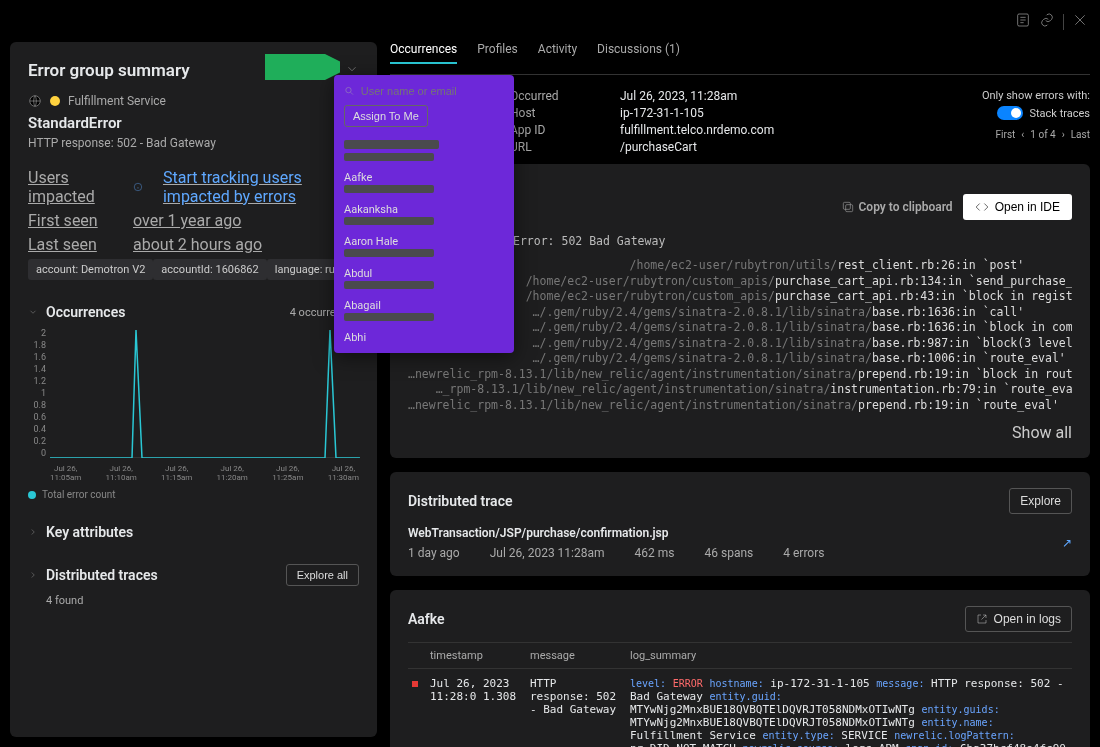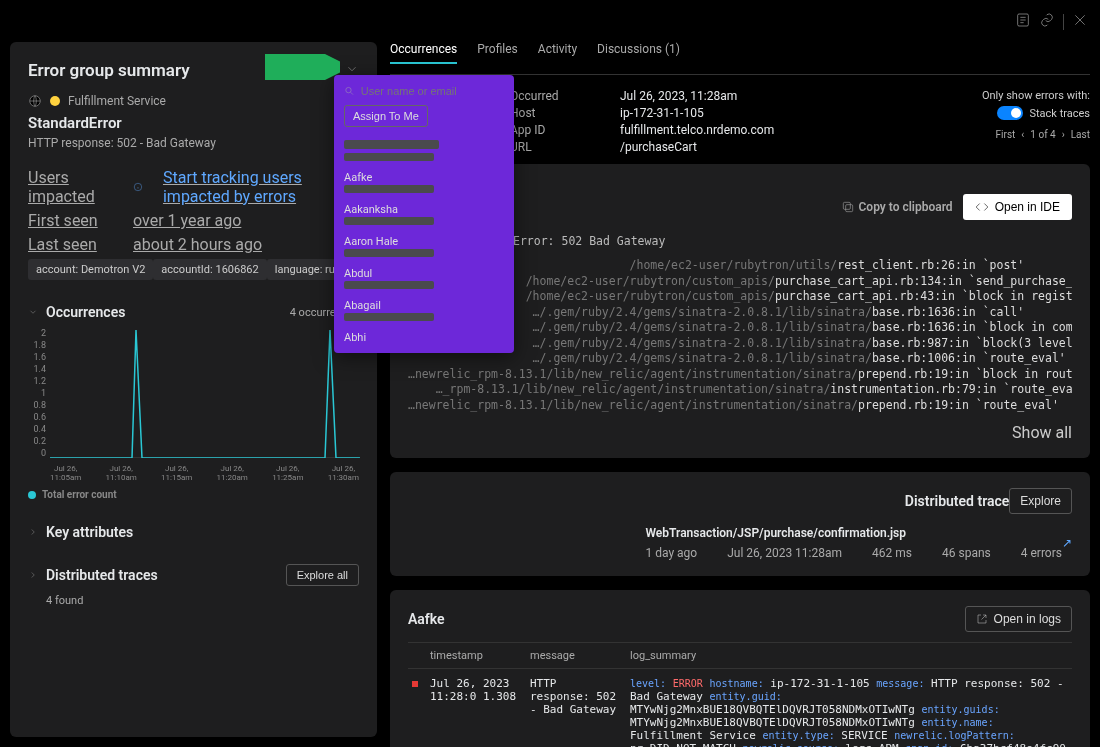--- a/index.html
+++ b/index.html
@@ -58,21 +58,21 @@
 .section-header { display: flex; align-items: center; justify-content: space-between; margin-top: 24px; margin-bottom: 8px; }
 .section-title { font-size: 14px; font-weight: 600; display: flex; gap: 8px; align-items: center; }
 .section-title svg { width: 10px; height: 10px; stroke: #aaa; fill: none; }
 .section-count { font-size: 11px; color: #aaa; }
 .chart { position: relative; height: 155px; margin-top: 6px; }
 .chart-y { position: absolute; left: 0; top: 0; font-size: 9px; color: #888; display: flex; flex-direction: column; justify-content: space-between; height: 130px; text-align: right; width: 18px;}
 .chart-area { position: absolute; left: 22px; top: 0; right: 0; height: 130px; border-bottom: 1px solid #333; }
 .chart-line { position: absolute; top: 0; left: 0; }
 .chart-x { position: absolute; left: 22px; right: 0; bottom: 0; display: flex; justify-content: space-between; font-size: 8px; color: #888; }
 .chart-x span { text-align: center; line-height: 1.2; }
-.legend { display: flex; gap: 6px; align-items: center; font-size: 10px; color: #888; margin-top: 6px; font-weight: bold; }
+.legend { display: flex; gap: 6px; align-items: center; font-size: 10px; color: #888; margin-top: 6px; }
 .legend-dot { width: 8px; height: 8px; border-radius: 50%; background: #2ac7d4; }
 .btn-small { background: transparent; border: 1px solid #555; color: #ddd; padding: 4px 10px; border-radius: 3px; font-size: 11px; cursor: pointer; }
 .distributed-found { font-size: 11px; color: #aaa; margin-top: 6px; margin-left: 18px; }
 
 .main {
   position: absolute;
   left: 390px;
   top: 42px;
   right: 10px;
   bottom: 0;
@@ -99,21 +99,21 @@
 .card-actions .copy { display: flex; gap: 4px; align-items: center; cursor: pointer; }
 .card-actions svg { width: 14px; height: 14px; stroke: #aaa; fill: none;}
 .btn-white { background: #fff; color: #000; padding: 6px 12px; border-radius: 3px; font-size: 12px; display:flex; gap:6px; align-items:center; border:none; cursor:pointer;}
 .btn-outline { background: transparent; border: 1px solid #555; color: #ddd; padding: 5px 10px; border-radius: 3px; font-size: 12px; cursor:pointer; display:flex; gap:6px; align-items:center;}
 .stacktrace-msg { font-family: ui-monospace, Menlo, monospace; font-size: 11.5px; color: #bbb; margin-bottom: 10px; }
 .stacktrace { font-family: ui-monospace, Menlo, monospace; font-size: 11.5px; line-height: 1.35; color: #777; white-space: pre; overflow: hidden; }
 .stacktrace .hl { color: #ddd; }
 .show-all-row { text-align: right; margin-top: 10px; font-size: 16px; color: #ccc; cursor: pointer; }
 .dt-subtitle { font-size: 12px; font-weight: 600; margin-bottom: 6px; }
 .dt-meta { display: flex; gap: 30px; font-size: 12px; color: #aaa; }
-.dt-header { display:flex; justify-content:flex-end; align-items:center;}
+.dt-header { display:flex; justify-content:space-between; align-items:center;}
 .logs-header { display:flex; justify-content:space-between; align-items:center; margin-bottom: 10px;}
 .logs-table { width: 100%; border-collapse: collapse; font-size: 11px; }
 .logs-table th { text-align: left; color: #aaa; font-weight: 400; padding: 6px 4px; border-bottom: 1px solid #333; border-top:1px solid #333;}
 .logs-table td { padding: 8px 4px; vertical-align: top; font-family: ui-monospace, Menlo, monospace; border-bottom: 1px solid #2b2b2d;}
 .log-severity { width: 6px; height: 6px; background: #e53935; display:inline-block; margin-right:4px;}
 .log-summary span { font-size: 10px; }
 .k-blue { color: #6aa5ff; }
 .k-red { color: #ff6b6b; }
 .assign-popup {
   position: absolute;

